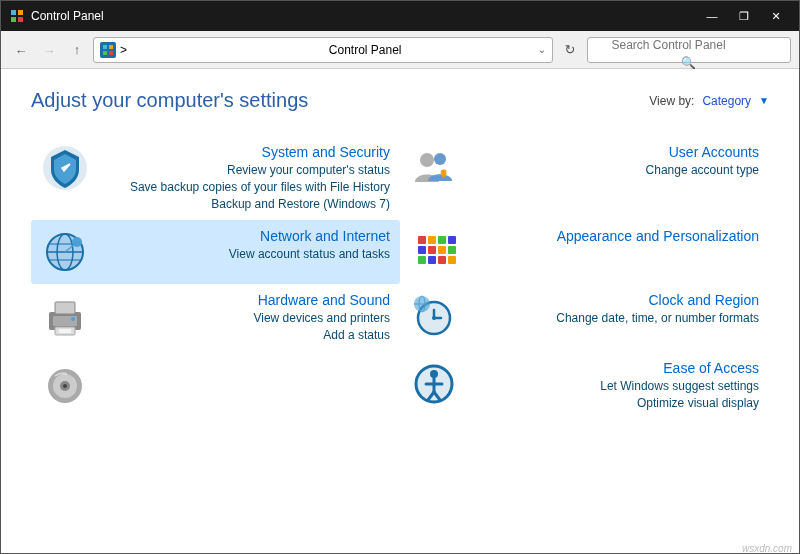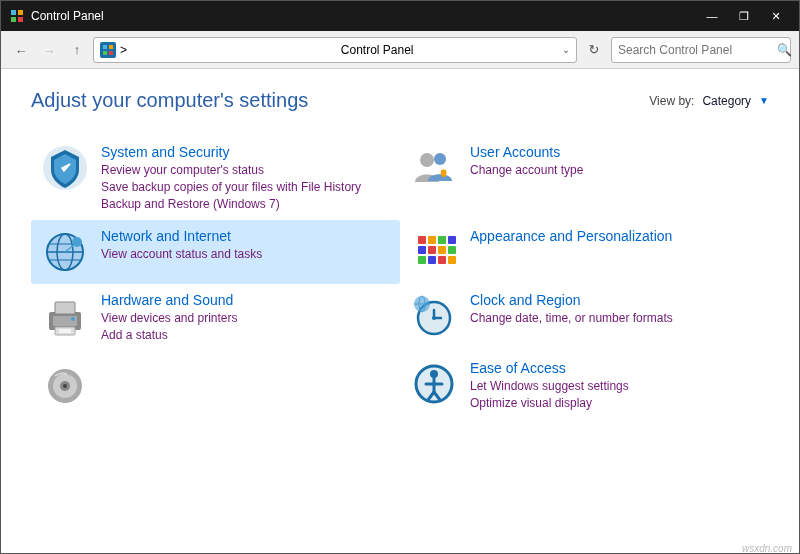--- a/index.html
+++ b/index.html
@@ -140,23 +140,24 @@
       justify-content: center;
     }
 
     .search-wrap {
       height: 26px;
       background: #fff;
       border: 1px solid #b0b0b0;
       border-radius: 3px;
       display: flex;
       align-items: center;
-      width: 180px;
+      width: 204px;
       padding: 0 6px;
       gap: 4px;
+      flex-direction: column;
     }
 
     .search-input {
       border: none;
       outline: none;
       font-size: 12px;
       flex: 1;
       color: #999;
     }
 
@@ -167,20 +168,21 @@
       color: #666;
       font-size: 12px;
     }
 
     
     .content {
       flex: 1;
       background: #fff;
       overflow: auto;
       padding: 20px 30px;
+      text-align: right;
     }
 
     .page-header {
       display: flex;
       justify-content: space-between;
       align-items: center;
       margin-bottom: 24px;
     }
 
     .page-title {
@@ -193,21 +195,21 @@
       display: flex;
       align-items: center;
       gap: 8px;
       font-size: 12px;
       color: #444;
     }
 
     .view-by-label { color: #444; }
 
     .view-by-value {
-      color: #0f172a;
+      color: #1d4ed8;
       cursor: pointer;
       font-size: 12px;
     }
 
     .view-by-arrow {
       color: #0066cc;
       font-size: 10px;
     }
 
     
@@ -242,21 +244,21 @@
     .cat-title {
       font-size: 14px;
       color: #0066cc;
       font-weight: 400;
       margin-bottom: 2px;
       cursor: pointer;
     }
 
     .cat-link {
       font-size: 12px;
-      color: #701a75;
+      color: #0c4a6e;
       display: block;
       cursor: pointer;
       line-height: 1.4;
     }
 
     
     .watermark {
       position: absolute;
       bottom: 8px;
       right: 8px;

